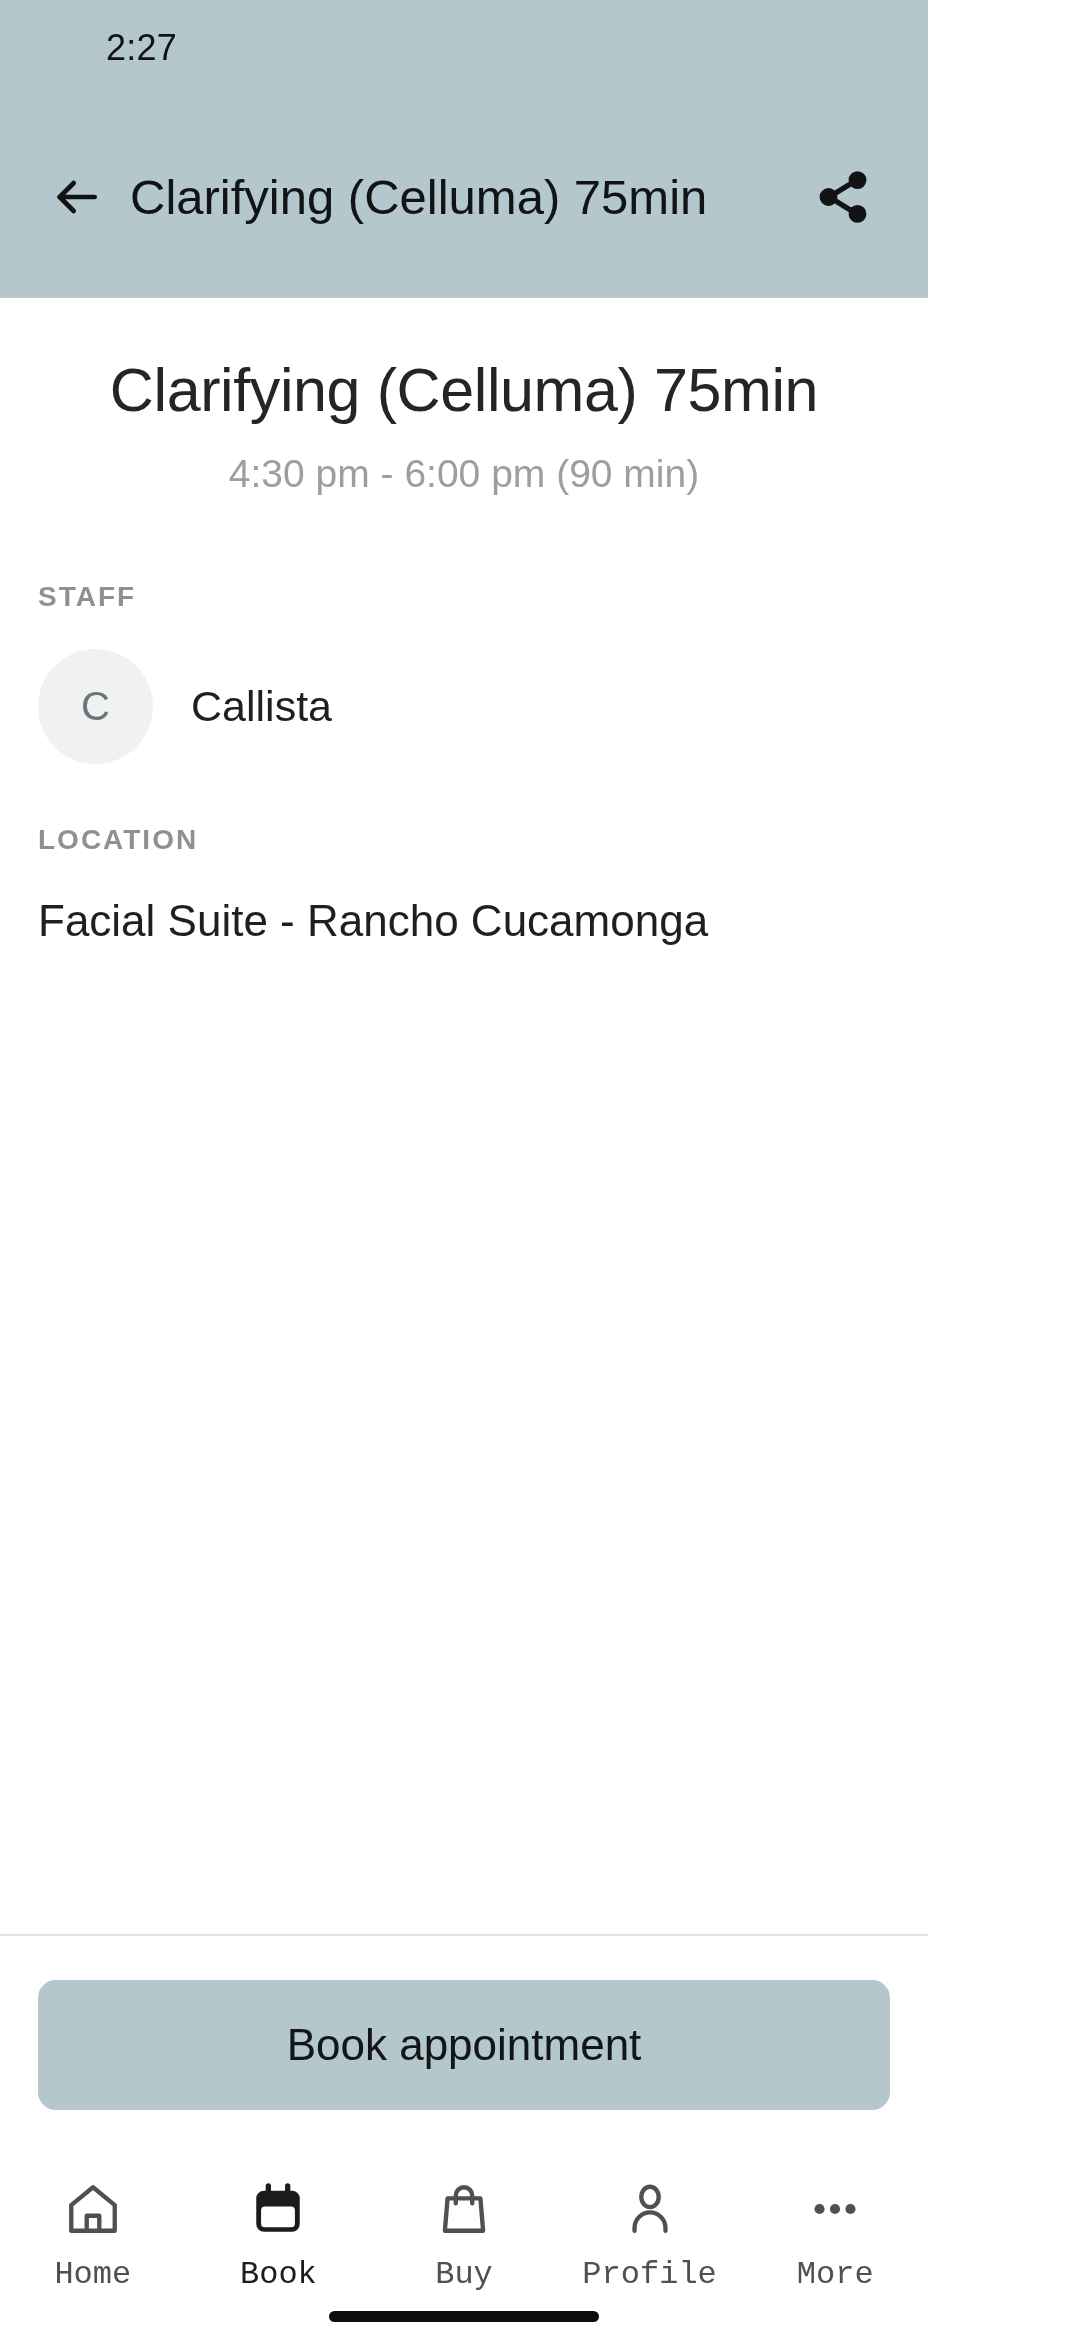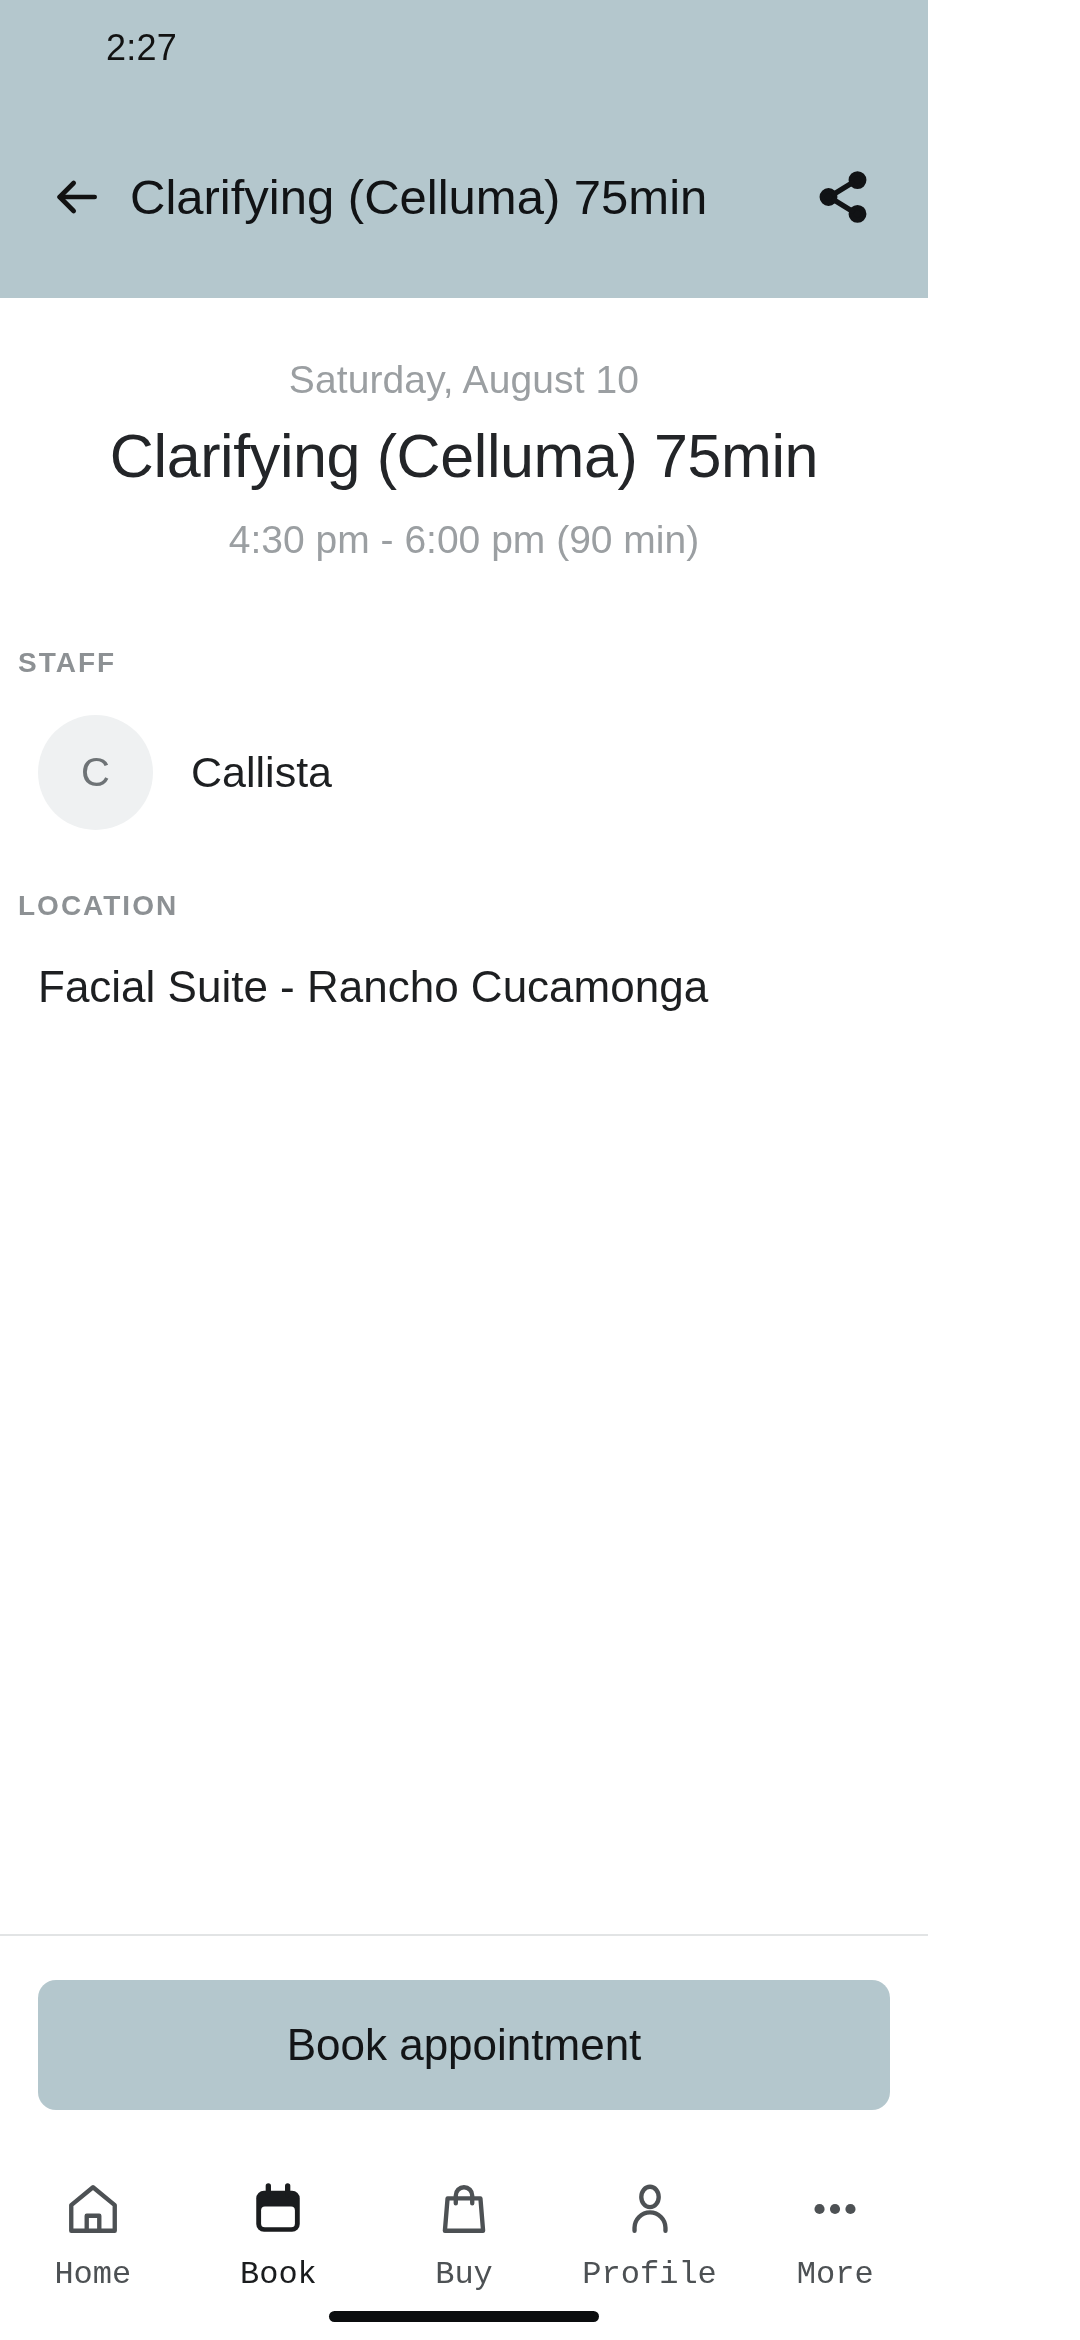--- a/index.html
+++ b/index.html
@@ -32,21 +32,21 @@
   .hero { padding:60px 54px 0 54px; text-align:center; }
   .hero-date { font-size:39px; color:#9b9fa2; margin-bottom:22px; letter-spacing:.1px; }
   .hero-title {
     font-size:61px; color:#232528; line-height:1.05; letter-spacing:-.4px;
     padding:0 40px;
   }
   .hero-time { font-size:39px; color:#9b9fa2; margin-top:30px; }
 
   .section-label {
     font-size:28px; font-weight:bold; color:#8d9194;
-    letter-spacing:2.0px; padding:0 18px;
+    letter-spacing:2.0px; padding:0 38px;
   }
 
   .staff-wrap { margin-top:85px; }
   .staff-row { display:flex; align-items:center; padding:0 38px; margin-top:36px; }
   .avatar {
     width:115px; height:115px; border-radius:50%; background:#eff1f2;
     display:flex; align-items:center; justify-content:center;
     font-size:40px; color:#6e7376; flex:0 0 auto;
   }
   .staff-name { font-size:43px; color:#1d1f21; margin-left:38px; }
@@ -125,21 +125,20 @@
           <line x1="8.3" y1="10.8" x2="15.7" y2="6.2"></line>
           <line x1="8.3" y1="13.2" x2="15.7" y2="17.8"></line>
         </svg>
       </div>
     </div>
   </div>
 
   <div class="content">
 
     <div class="hero">
-      <div class="hero-date">Saturday, August 10</div>
       <div class="hero-title">Clarifying (Celluma) 75min</div>
       <div class="hero-time">4:30 pm - 6:00 pm (90 min)</div>
     </div>
 
     <div class="staff-wrap">
       <div class="section-label">STAFF</div>
       <div class="staff-row">
         <div class="avatar">
           <span>C</span>
         </div>

